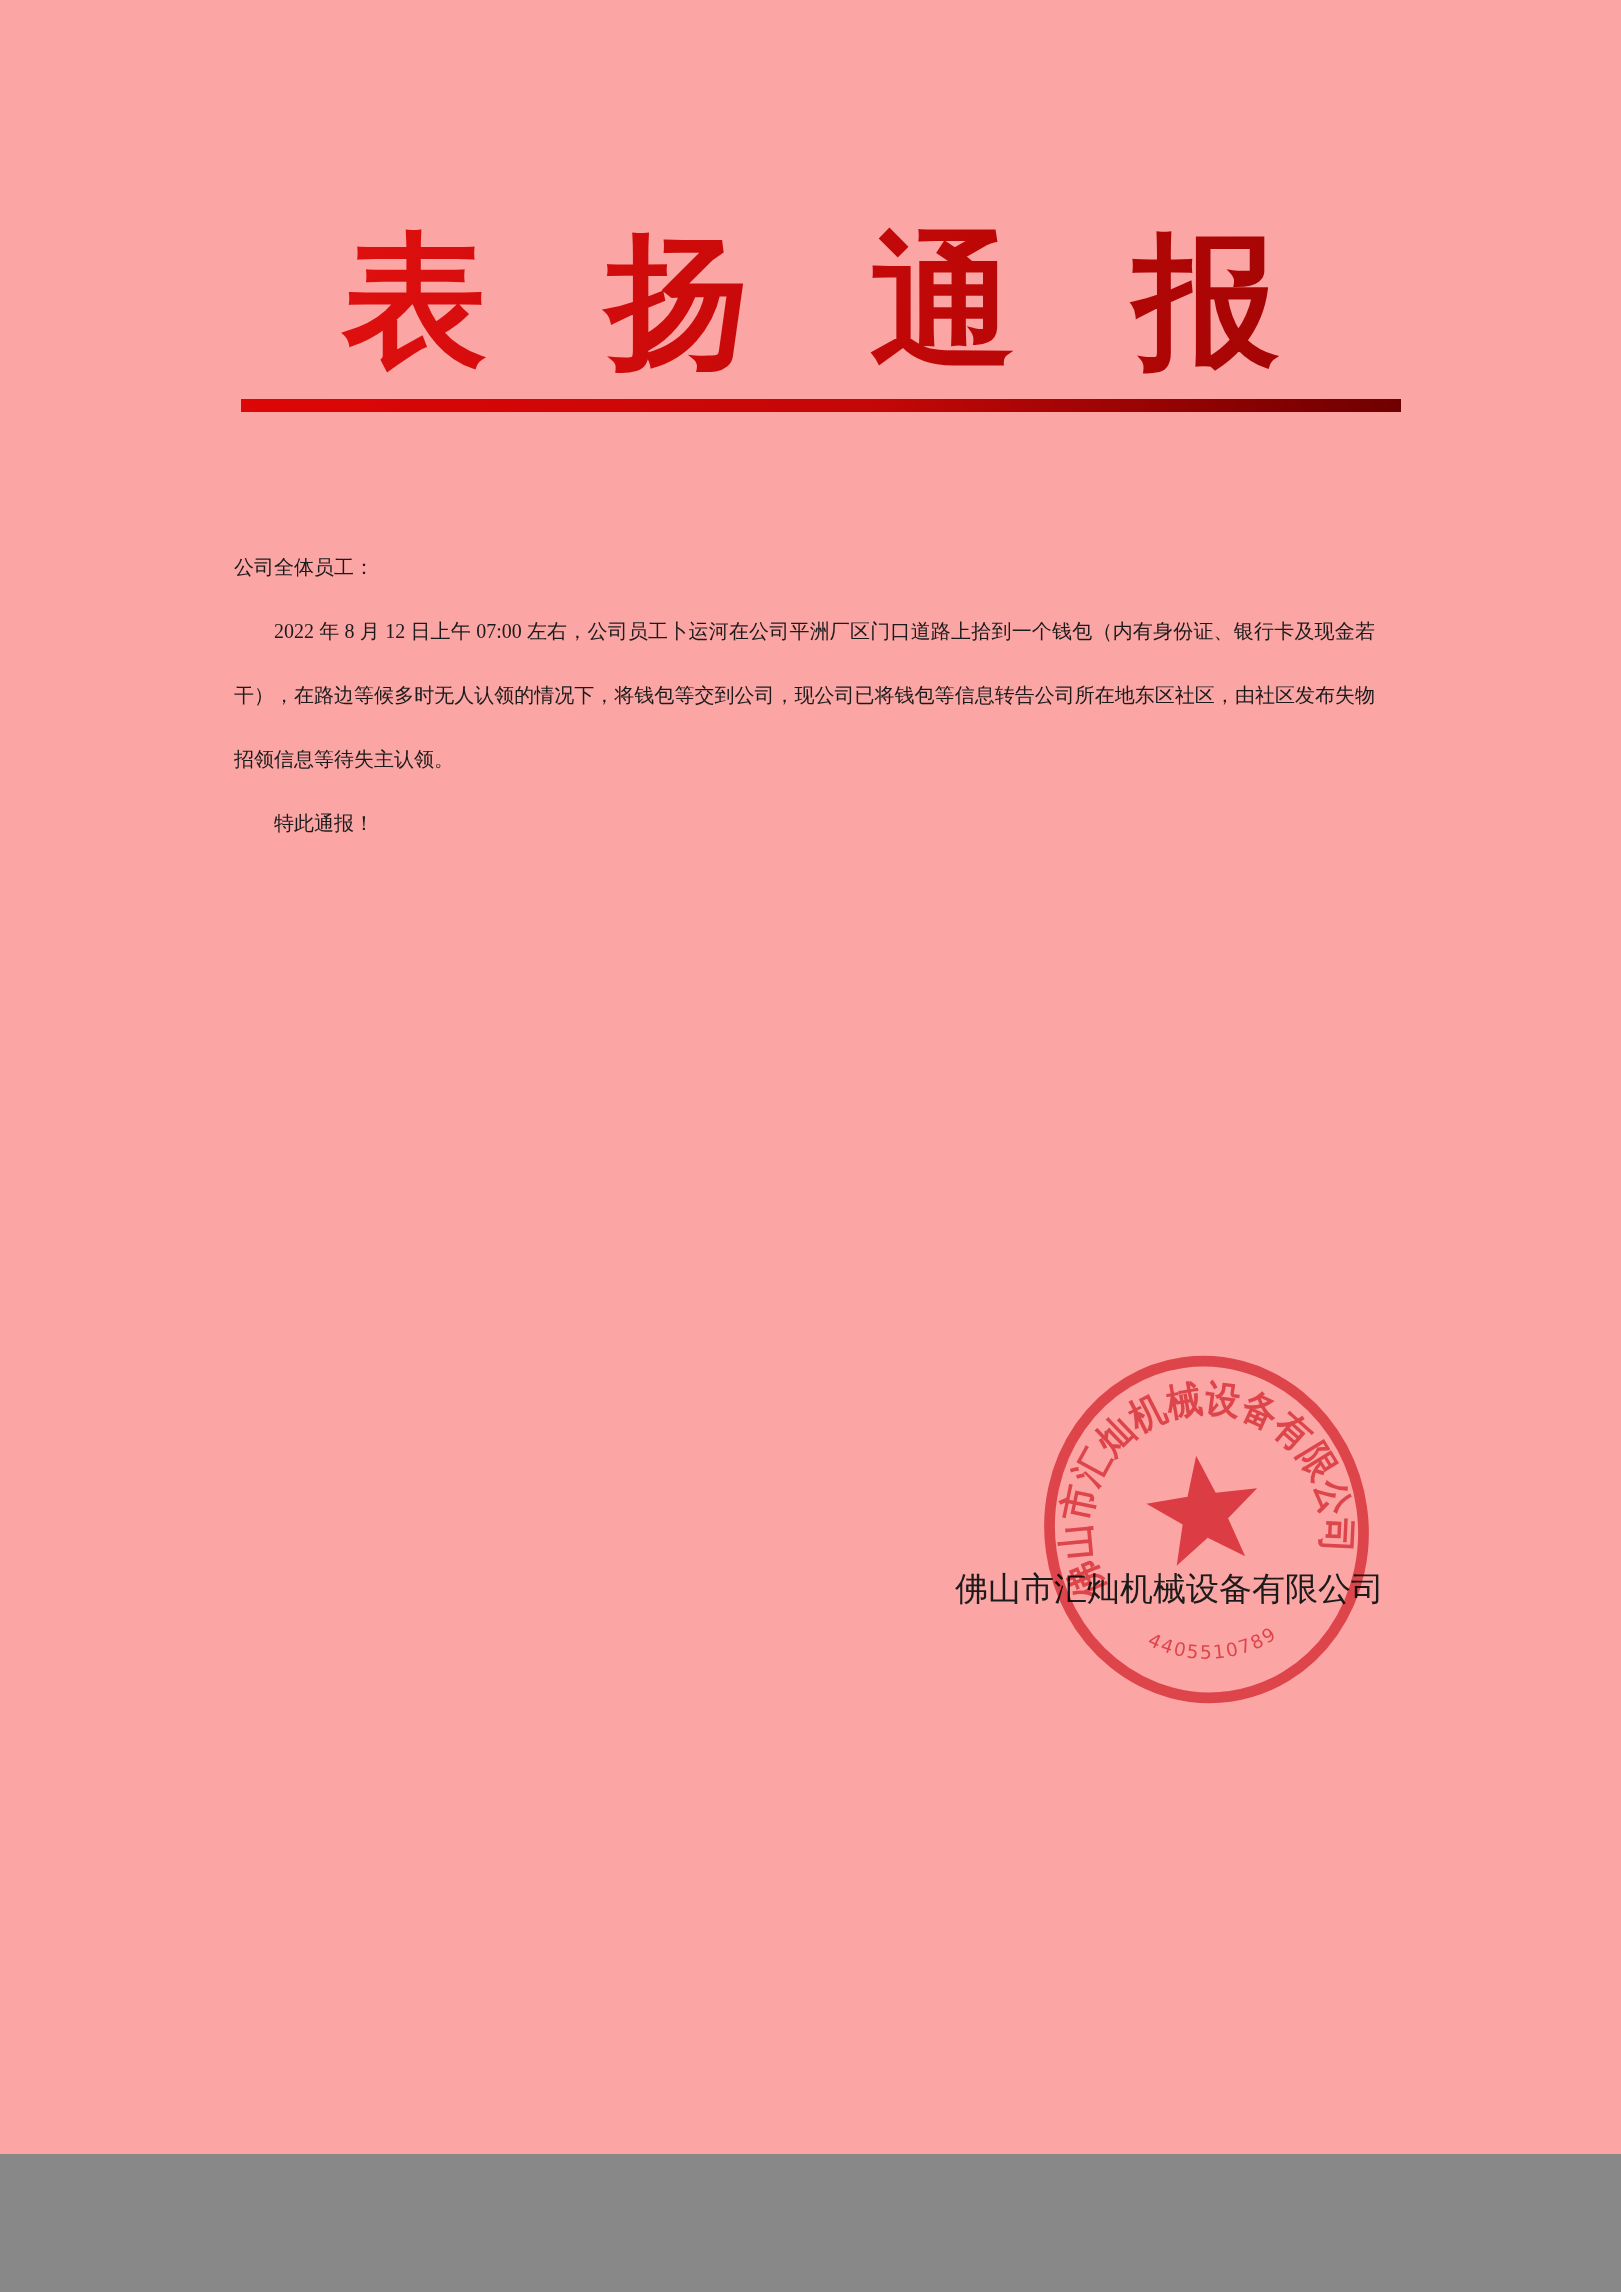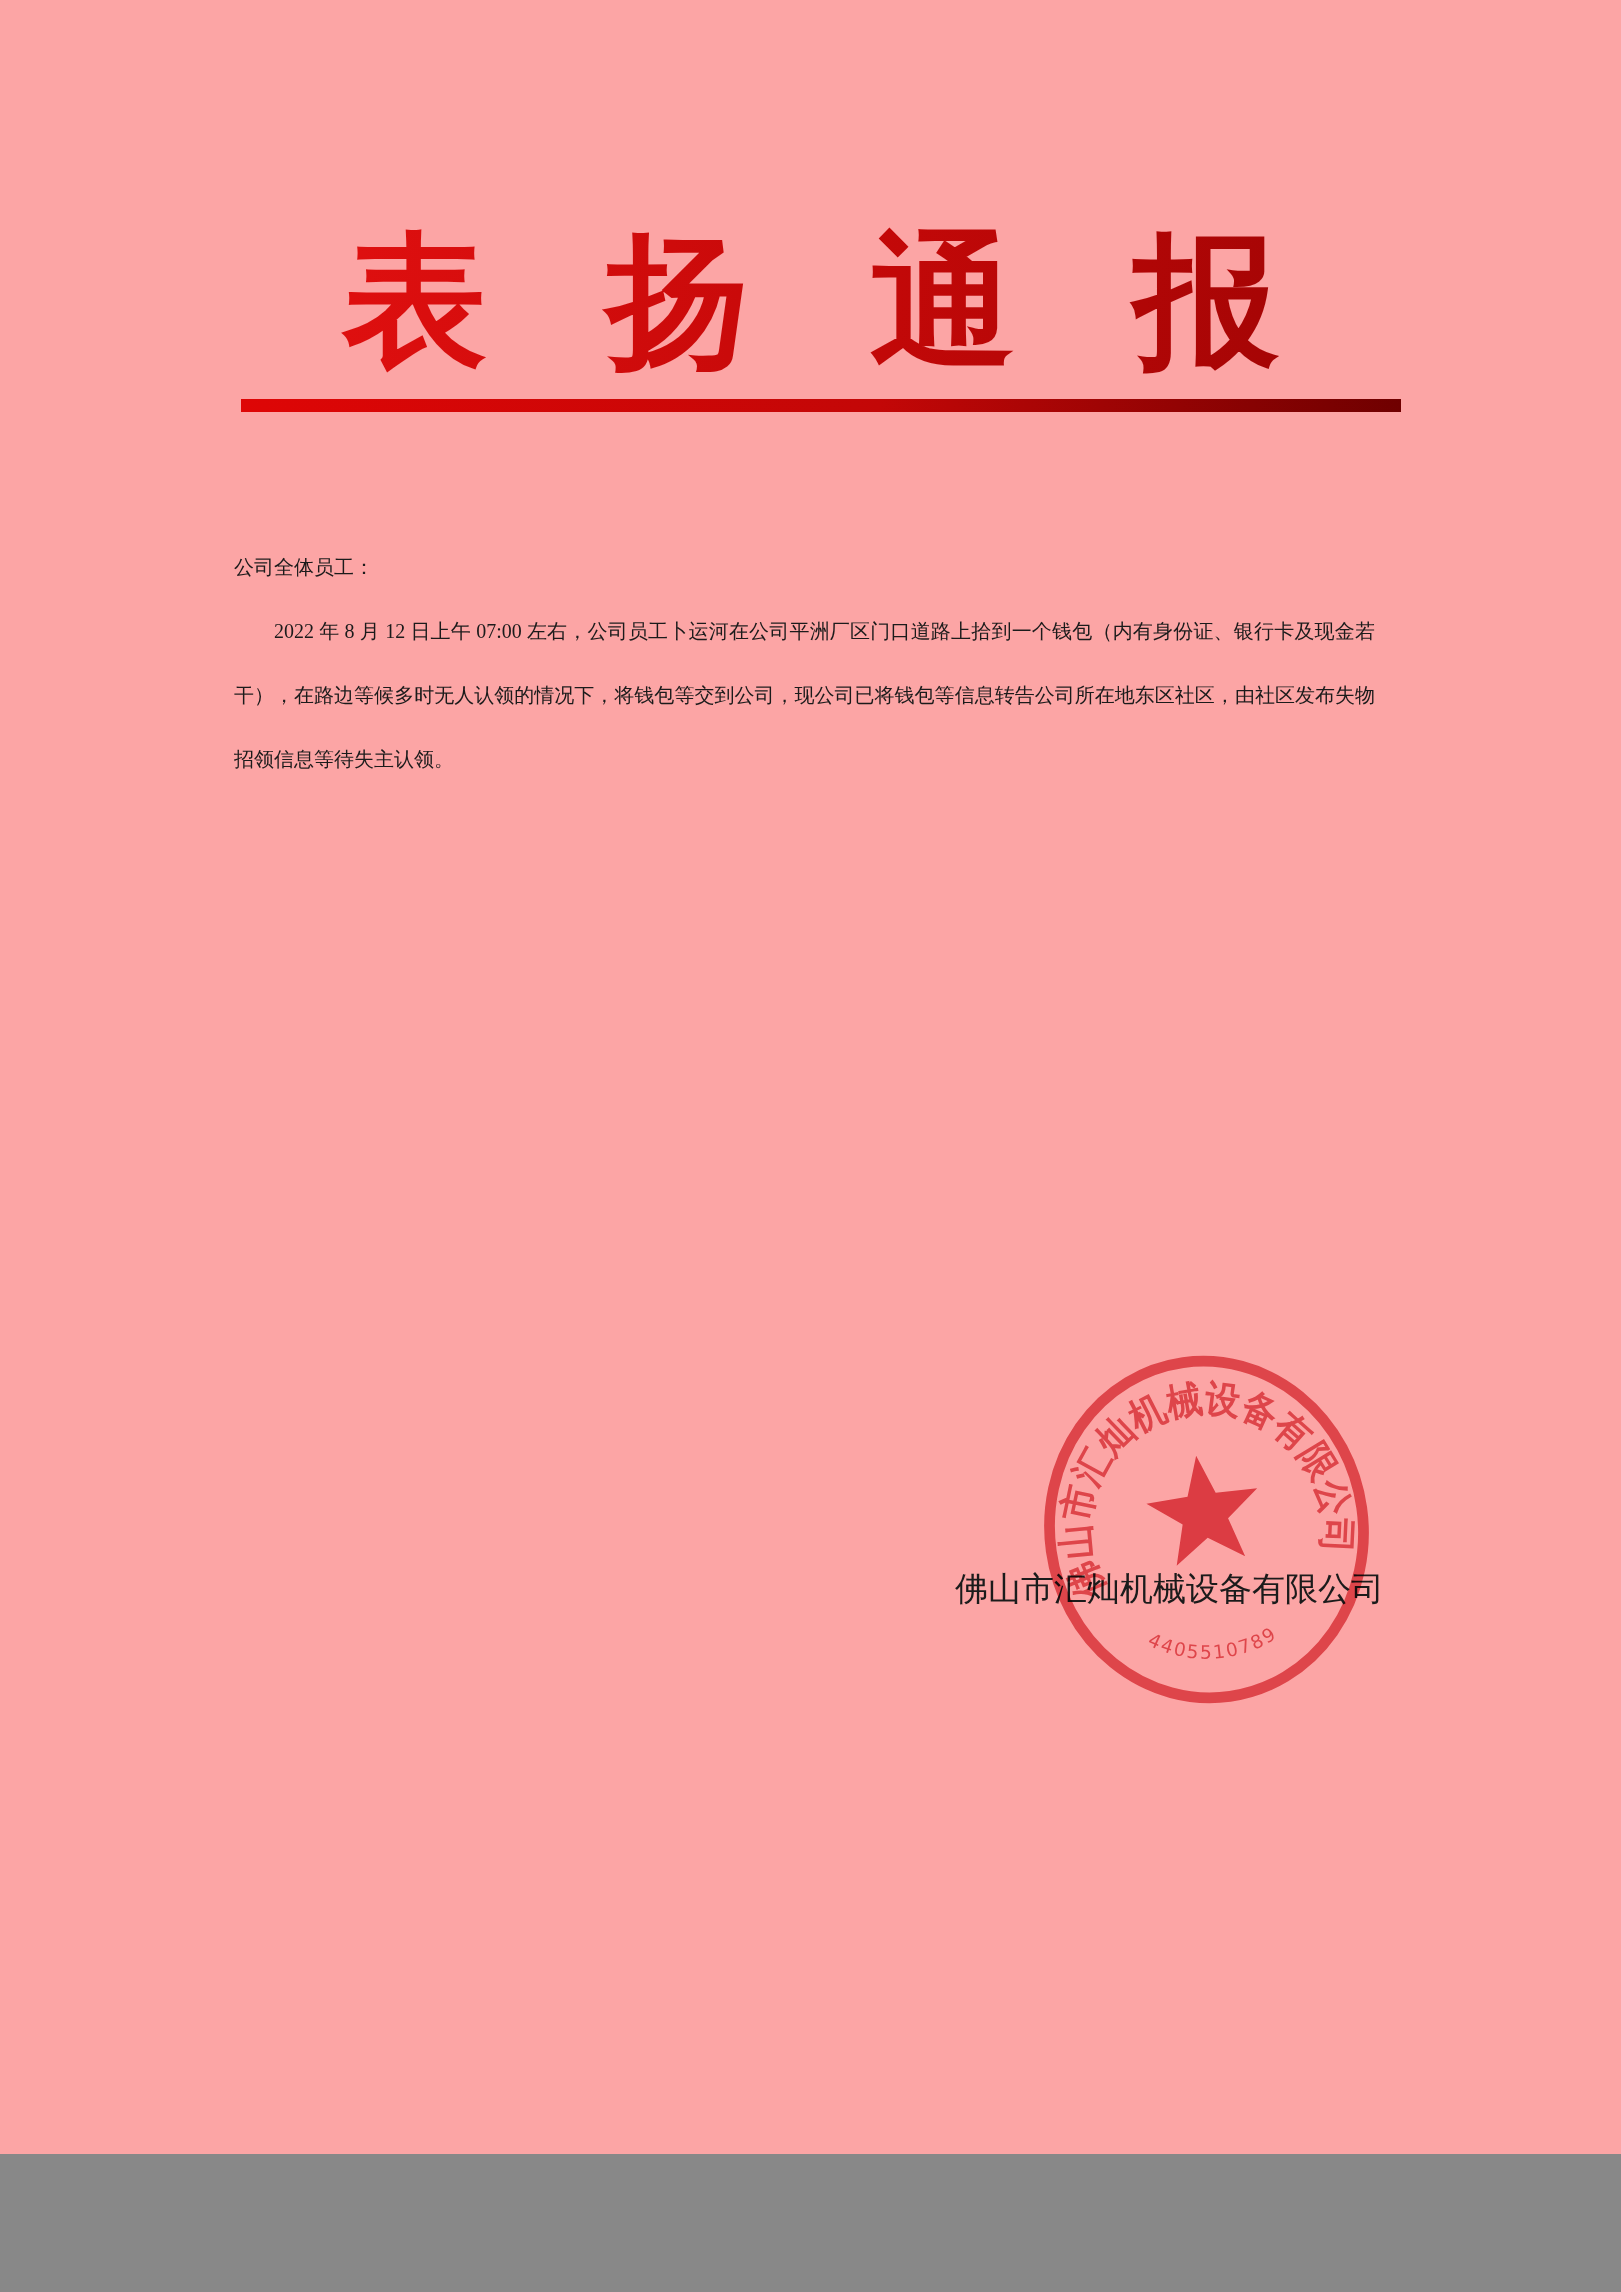--- a/index.html
+++ b/index.html
@@ -82,20 +82,21 @@
 <body>
 
 <div class="page">
 
   <div class="title">表扬通报</div>
   <div class="title-rule"></div>
 
   <div class="body-text">
     <p>公司全体员工：</p>
     <p class="indent">2022 年 8 月 12 日上午 07:00 左右，公司员工卜运河在公司平洲厂区门口道路上拾到一个钱包（内有身份证、银行卡及现金若干），在路边等候多时无人认领的情况下，将钱包等交到公司，现公司已将钱包等信息转告公司所在地东区社区，由社区发布失物招领信息等待失主认领。</p>
+    <p class="indent">特此通报！</p>
   </div>
 
   <div class="sign-block">
     <div>佛山市汇灿机械设备有限公司</div>
   </div>
 
   <div class="stamp">
     <svg viewBox="0 0 344 368" xmlns="http://www.w3.org/2000/svg">
       <defs>
         <path id="seal-arc" d="M 61.5 230.9 A 120 120 0 1 1 282.5 230.9"></path>

